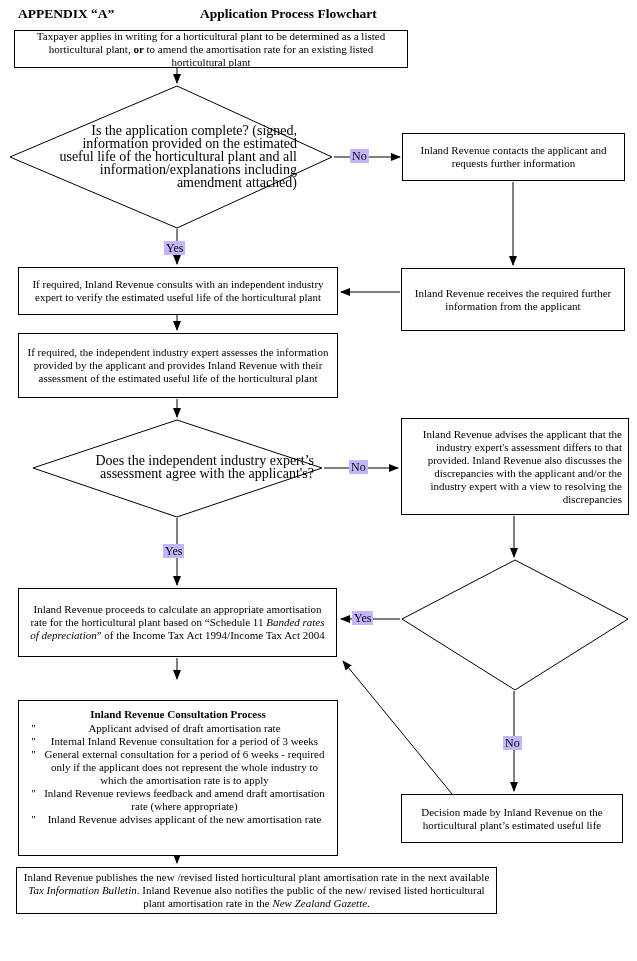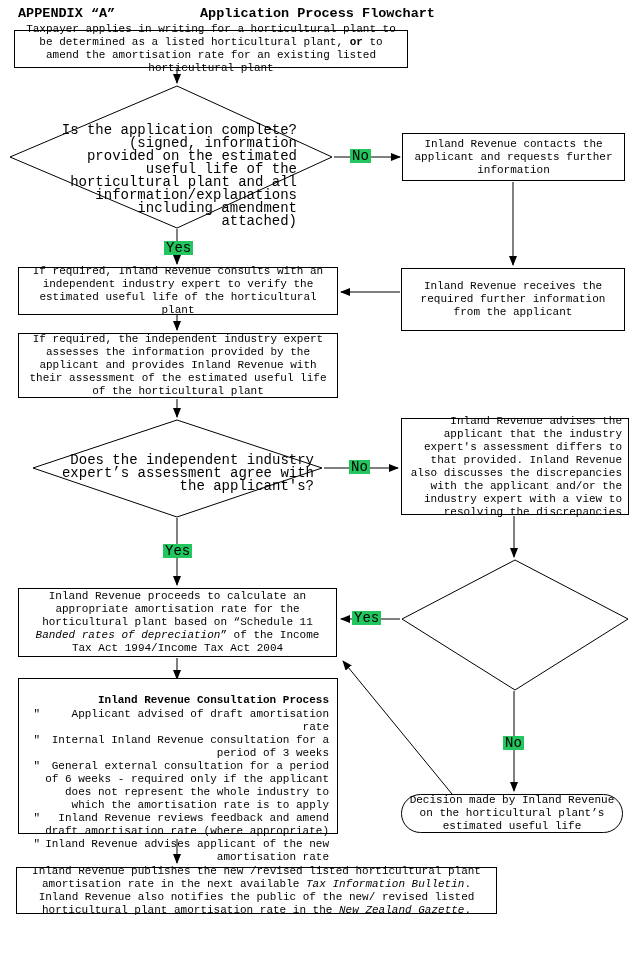--- a/index.html
+++ b/index.html
@@ -1,43 +1,43 @@
 <!DOCTYPE html>
 <html><head>
 <meta charset="utf-8">
 <style>
   html,body { margin:0; padding:0; background:#fff; }
   .stage {
     position:relative; width:637px; height:961px; background:#fff;
-    font-family:Liberation Mono, monospace; color:#000;
+    font-family:Liberation Serif, serif; color:#000;
     overflow:hidden;
   }
   .wires { position:absolute; left:0; top:0; width:637px; height:961px; }
   .wires line, .wires polygon { stroke:#000; stroke-width:1; }
   .wires polygon.diamond { fill:#fff; }
   .hdr { position:absolute; font-weight:bold; font-size:13.5px; white-space:nowrap; }
   #h-appendix { left:18px; top:6px; }
   #h-title { left:200px; top:6px; }
   .node {
     position:absolute; box-sizing:border-box; background:#fff; border:1px solid #000;
     display:flex; align-items:center; justify-content:center; text-align:center;
     font-size:11px; line-height:13px; padding:4px 6px;
   }
   .dtext { position:absolute; text-align:right; font-size:14px; line-height:13px; }
-  .lbl { position:absolute; font-size:14px; background:#22c55e; padding:0 2px; line-height:14px; }
+  .lbl { position:absolute; font-size:12px; background:#c4b5fd; padding:0 2px; line-height:14px; }
   #n-start       { left:14px;  top:30px;  width:394px; height:38px; }
   #n-contacts    { left:402px; top:133px; width:223px; height:48px; }
   #n-receives    { left:401px; top:268px; width:224px; height:63px; }
   #n-consults    { left:18px;  top:267px; width:320px; height:48px; }
   #n-assesses    { left:18px;  top:333px; width:320px; height:65px; }
   #n-advises     { left:401px; top:418px; width:228px; height:97px;text-align:right; }
   #n-calculate   { left:18px;  top:588px; width:319px; height:69px; }
-  #n-consultation{ left:18px;  top:678px; width:320px; height:156px;
-                   display:block; text-align:right; padding:15px 8px; }
-  #n-decision    { left:401px; top:794px; width:222px; height:39px;border-radius:20px; }
+  #n-consultation{ left:18px;  top:700px; width:320px; height:156px;
+                   display:block; text-align:center; padding:7px 8px; }
+  #n-decision    { left:401px; top:794px; width:222px; height:49px; }
   #n-publish     { left:16px;  top:867px; width:481px; height:47px; }
   #t-complete    { left:57px;  top:124px; width:240px; }
   #t-agree       { left:40px;  top:454px; width:274px; }
   #t-agreement   { left:432px; top:584px; width:166px; }
   #lbl-no-1  { left:350px; top:149px; }
   #lbl-yes-1 { left:164px; top:241px; }
   #lbl-no-2  { left:349px; top:460px; }
   #lbl-yes-2 { left:163px; top:544px; }
   #lbl-yes-3 { left:352px; top:611px; }
   #lbl-no-3  { left:503px; top:736px; }

